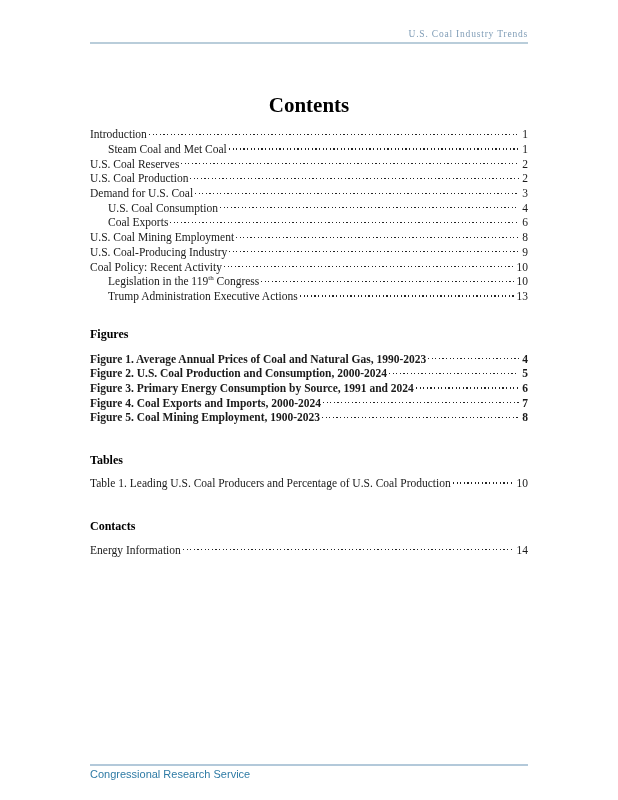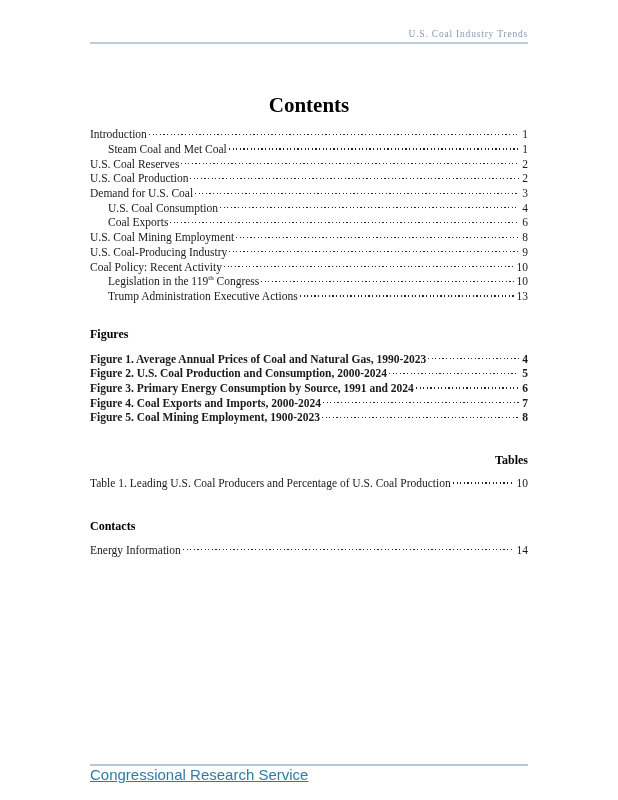--- a/index.html
+++ b/index.html
@@ -18,42 +18,42 @@
   
   .running-header{padding-top:21px;}
   .running-title{display:block;text-align:right;font-size:9.5px;line-height:11px;
     letter-spacing:.8px;color:var(--header-text);}
   .header-rule{margin-top:2px;height:2px;background:var(--header-rule);}
 
   
   .h-main{margin-top:50px;font-size:21px;line-height:23px;font-weight:bold;color:#000;text-align:center;}
   .h-sub{font-size:12px;line-height:18px;font-weight:bold;color:#000;}
   .h-figures{margin-top:22px;}
-  .h-tables{margin-top:26px;text-align:right;}
+  .h-tables{margin-top:26px;}
   .h-contacts{margin-top:27px;}
 
   
   .toc{list-style:none;}
   .toc-contents{margin-top:10px;}
   .toc-figures{margin-top:8px;font-weight:bold;}
   .toc-tables{margin-top:7px;}
   .toc-contacts{margin-top:7px;}
   .toc-row{display:flex;align-items:center;height:14.7px;font-size:11.5px;}
   .toc-row.level-1{padding-left:18px;}
   .toc-label{white-space:nowrap;}
   .toc-label sup{font-size:7px;line-height:0;vertical-align:super;}
   .dot-leader{flex:1;height:1.2px;margin:0 3px 0 2px;
     background-image:repeating-linear-gradient(to right,#222 0 1.2px,transparent 1.2px 3.6px);}
   .page-num{white-space:nowrap;}
 
   
   .footer{position:absolute;left:90px;right:90px;top:764px;}
   .footer-rule{height:2px;background:var(--footer-rule);}
   .footer-text{display:block;margin-top:3px;font-family:"Liberation Sans", sans-serif;
-    font-size:15px;line-height:11px;color:var(--footer-text);text-decoration:underline;}
+    font-size:11px;line-height:11px;color:var(--footer-text);}
 </style>
 </head>
 <body>
 
 <div class="page">
 
   <div class="running-header">
     <span class="running-title">U.S. Coal Industry Trends</span>
     <div class="header-rule"></div>
   </div>

